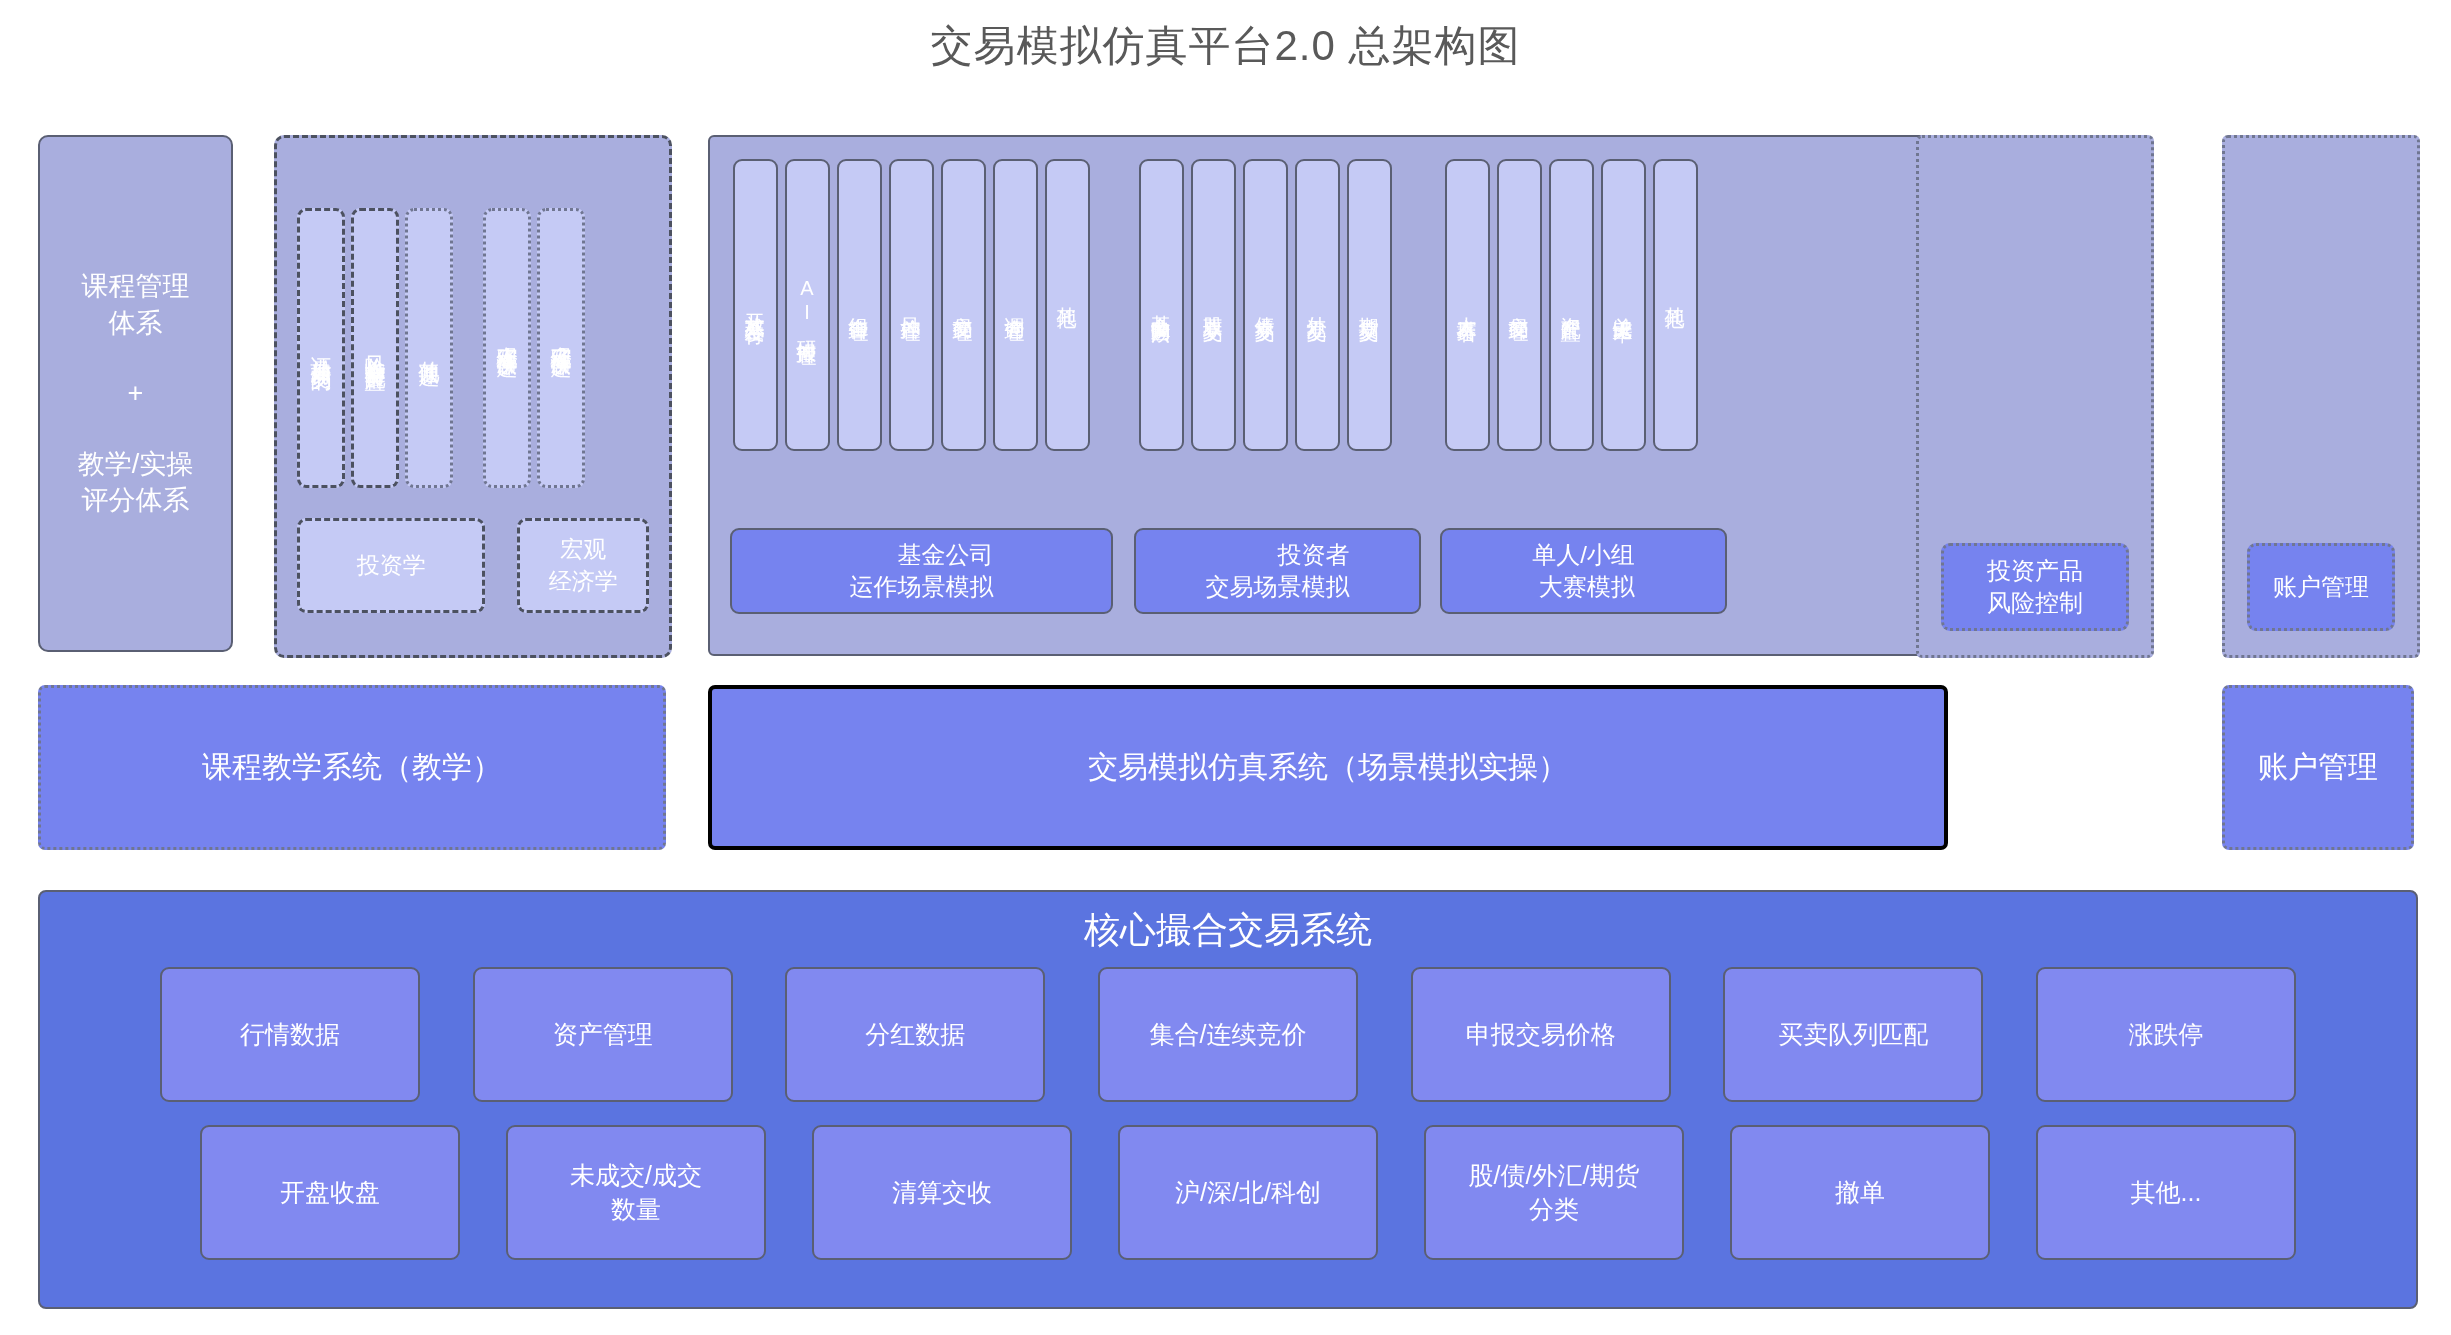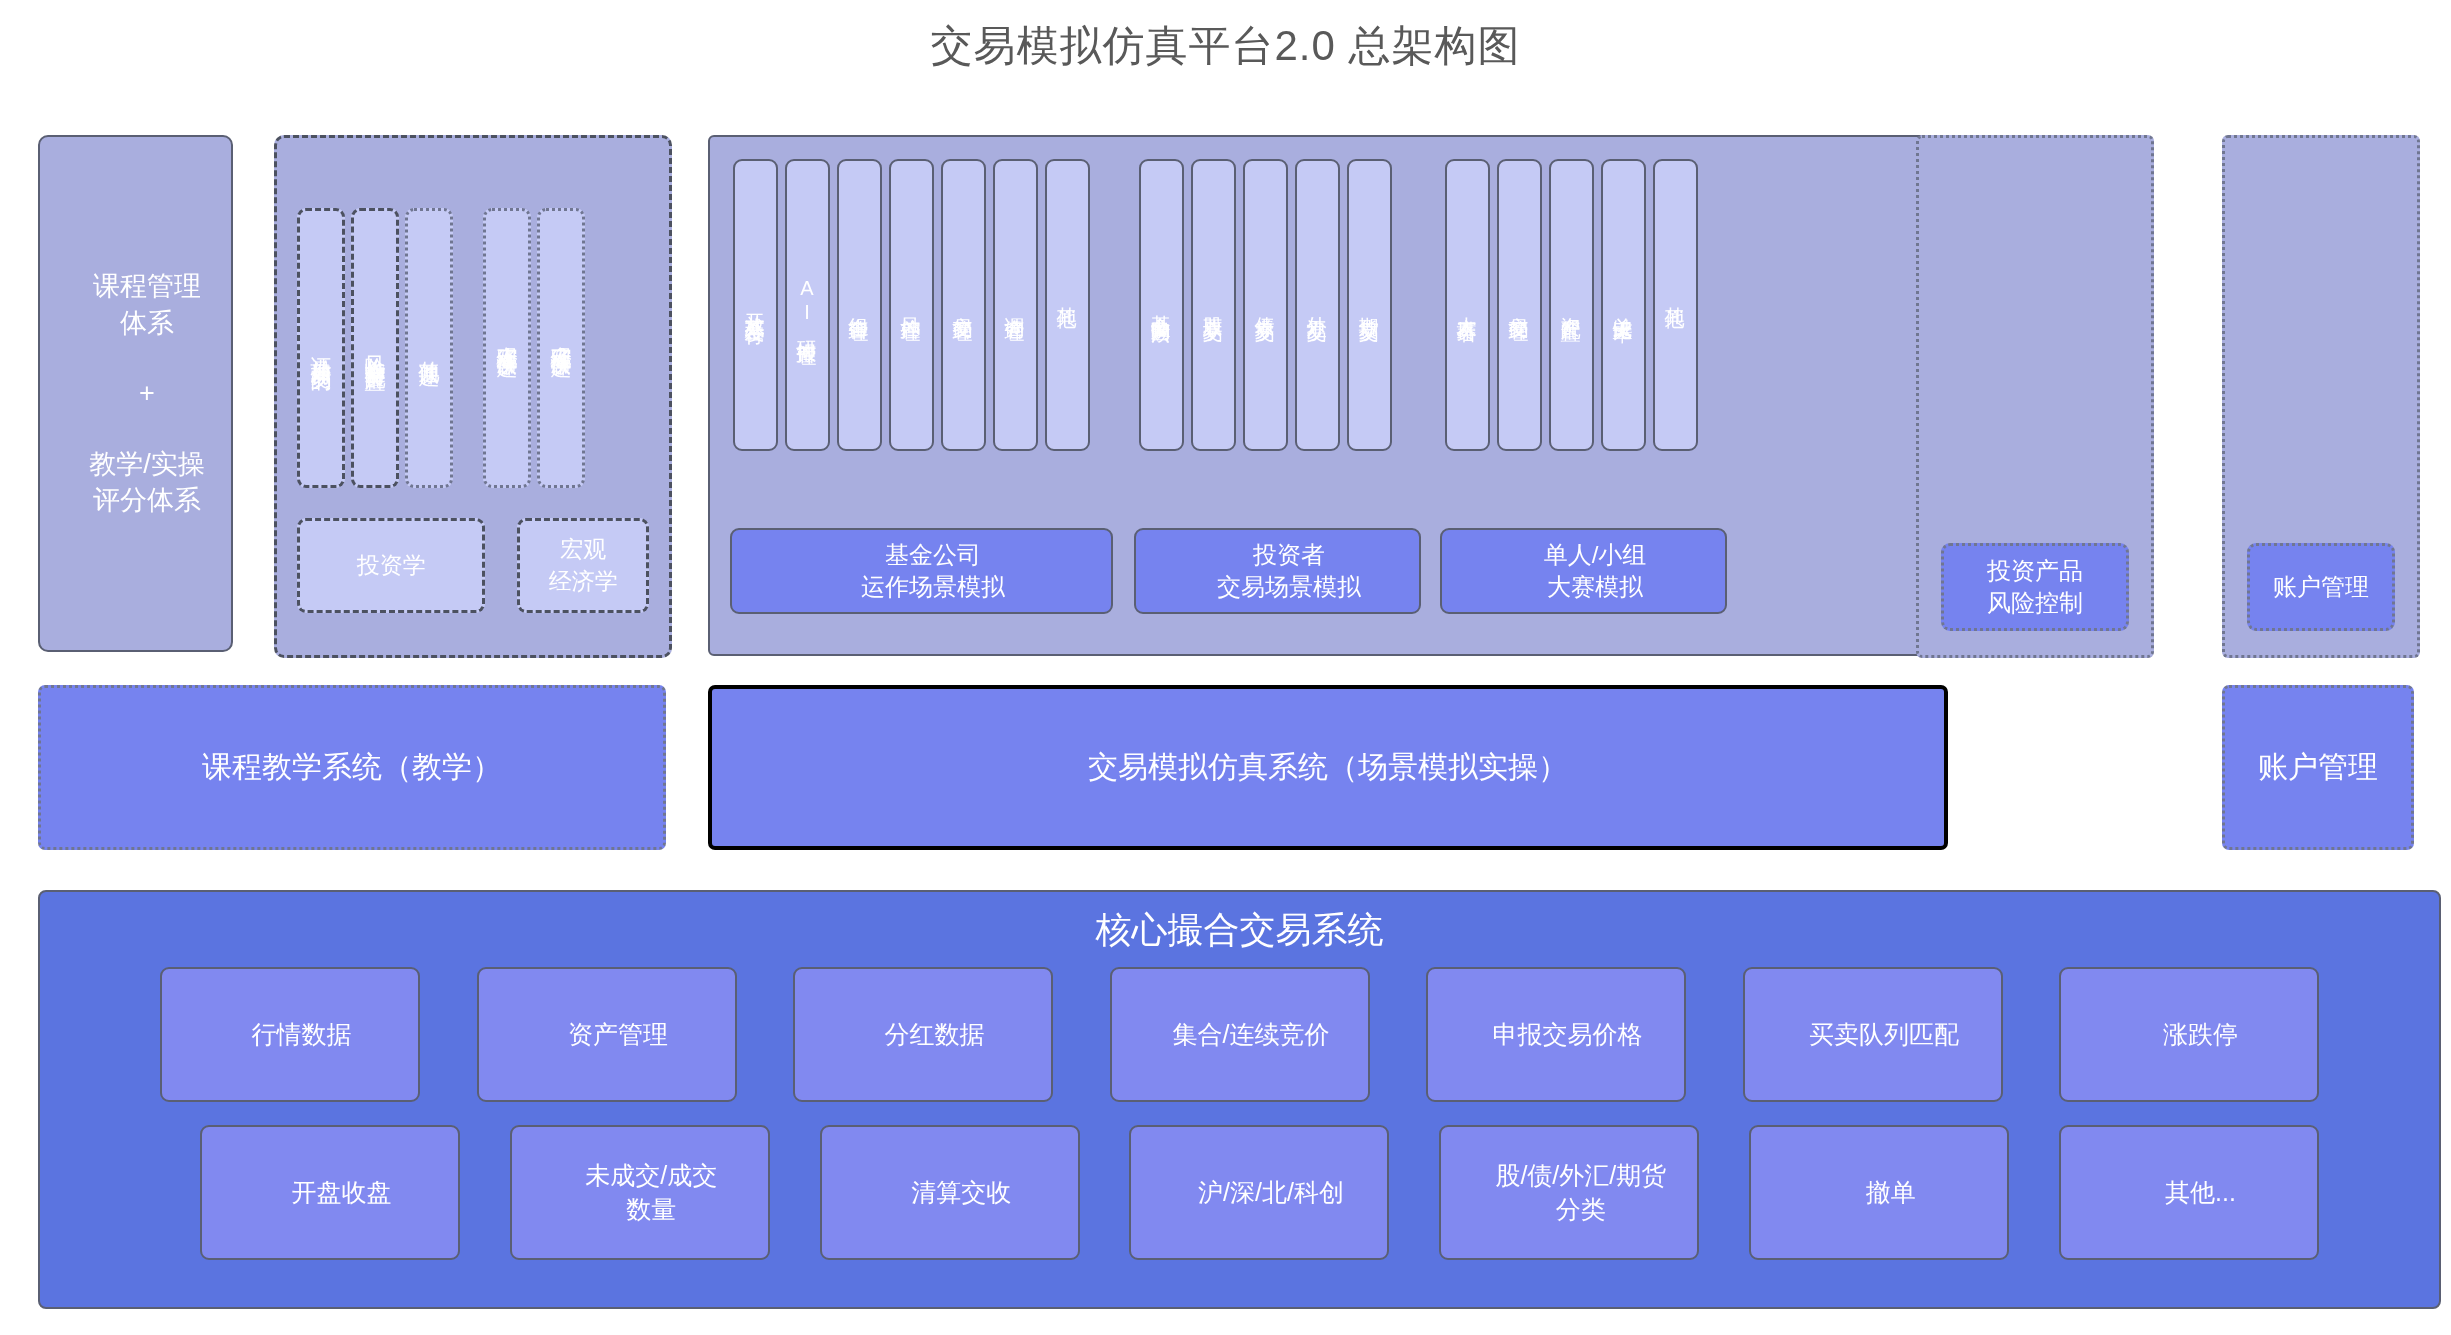--- a/index.html
+++ b/index.html
@@ -37,21 +37,21 @@
   
   .box {
     box-sizing: border-box;
     display: flex;
     align-items: center;
     justify-content: center;
     text-align: center;
     line-height: 1.35;
     border-radius: 10px;
   }
-  .solid-border { border: 2px solid #5a5f73; padding-left: 23px; }
+  .solid-border { border: 2px solid #5a5f73; }
   .dashed-border { border: 3px dashed #4c5160; }
   .dotted-border { border: 3px dotted #707691; }
 
   .lav-outer { background: #a9aede; }
   .lav-inner { background: #c5caf5; }
   .mid-bar   { background: #7683ef; }
   .core-bg   { background: #5b74e0; }
   .core-card { background: #8189f0; }
 
   
@@ -95,21 +95,21 @@
   
   #sim-panel {
     position: absolute; left: 708px; top: 0; width: 1240px; height: 517px;
     border-radius: 6px;
   }
   .sim-group { position: absolute; top: 22px; height: 470px; }
   .sim-cards { display: flex; gap: 7px; height: 292px; }
   .sim-cards .vcard { width: 45px; height: 292px; font-size: 20px; }
   .sim-caption {
     position: absolute; bottom: 15px; left: 0; right: 0; height: 86px;
-    font-size: 24px; border-radius: 9px;
+    font-size: 24px; border-radius: 9px; text-align: right;
   }
   #sim-g1 { left: 20px;  width: 383px; }
   #sim-g2 { left: 424px; width: 287px; }
   #sim-g3 { left: 730px; width: 287px; }
   #sim-g1 .sim-cards { margin-left: 3px; }
   #sim-g2 .sim-cards, #sim-g3 .sim-cards { margin-left: 5px; }
 
   
   #risk-col {
     position: absolute; left: 1916px; top: 0; width: 232px; height: 517px;

